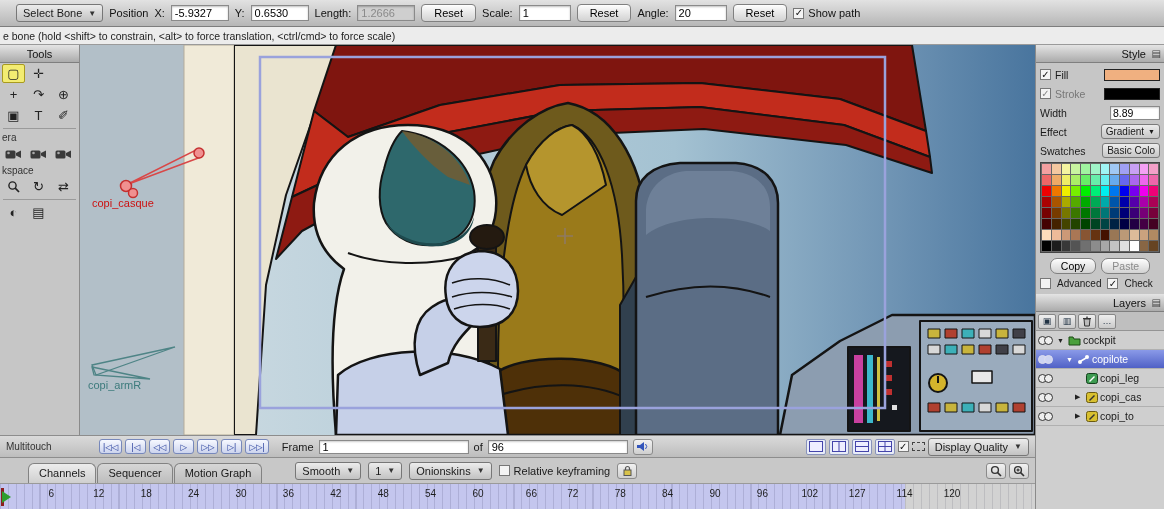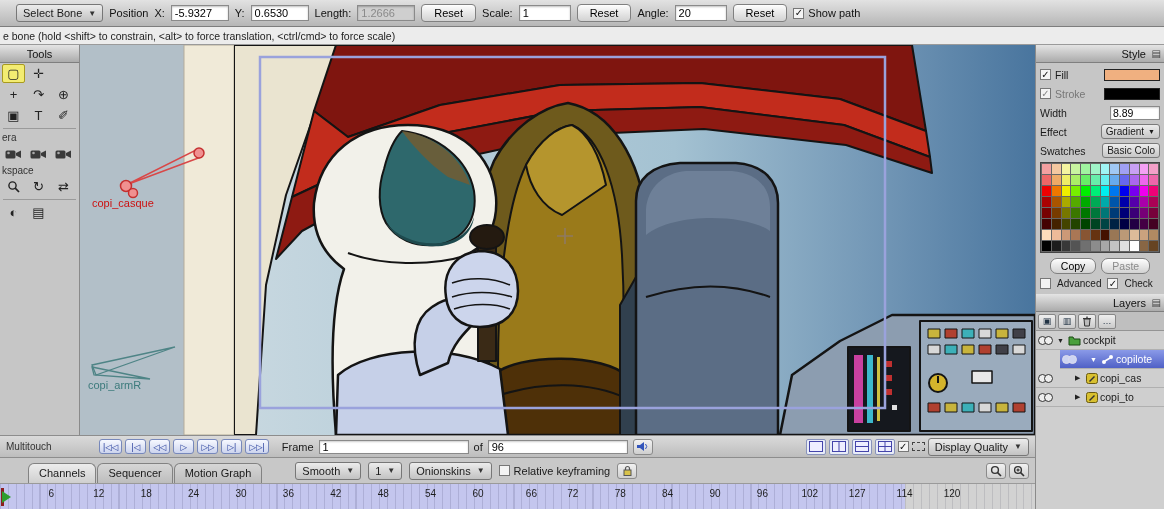--- a/index.html
+++ b/index.html
@@ -105,21 +105,21 @@
   .tb-btn.dim { color:#8a8a8a; }
   .checks-row { display:flex; gap:6px; font-size:10px; align-items:center; margin-bottom:3px; white-space:nowrap; overflow:hidden;}
 
   .layers-toolbar { height:19px; background:#bfbfbf; border-bottom:1px solid #949494; display:flex; gap:2px;
                     align-items:center; padding:0 2px;}
   .lt-btn { width:18px; height:15px; border:1px solid #878787; border-radius:2px; font-size:9px;
             background:linear-gradient(#efefef,#cacaca); display:inline-flex; align-items:center; justify-content:center; color:#234;}
   .layer-list { flex:1; background:#cfcfcf; overflow:hidden; }
   .layer-row { height:19px; display:flex; align-items:center; gap:2px; padding:0 2px; border-bottom:1px solid #b0b0b0;
                font-size:10.5px; background:#cfcfcf; cursor:default; white-space:nowrap;}
-  .layer-row.sel { background:linear-gradient(#8a9ae8,#5061c6); color:#fff;margin-left:24px; }
+  .layer-row.sel { background:linear-gradient(#8a9ae8,#5061c6); color:#fff; }
   .eyes { width:15px; height:8px; position:relative; flex:0 0 15px;}
   .eyes::before, .eyes::after { content:""; position:absolute; top:0; width:7px; height:7px; border:1px solid #333;
                                 border-radius:50%; background:#eee;}
   .eyes::before{ left:0; } .eyes::after{ left:6px; }
   .layer-row.sel .eyes::before, .layer-row.sel .eyes::after { border-color:#dde; background:#cdd4f2;}
   .tri { width:9px; font-size:7px; color:#222; flex:0 0 9px; }
   .layer-row.sel .tri { color:#fff; }
   .licon { display:inline-flex; align-items:center; }
   .lname { overflow:hidden; text-overflow:ellipsis; }
 </style>
@@ -640,37 +640,49 @@
                 <circle cx="3" cy="8" r="2" fill="#fff"></circle>
                 <circle cx="10" cy="3" r="2" fill="#fff"></circle>
                 <line x1="4" y1="7" x2="9" y2="4" stroke="#fff" stroke-width="1.5"></line>
               </svg>
             </span>
             <span class="lname">copilote</span>
           </div>
           <div class="layer-row">
             <span class="eyes"></span>
             <span class="indent" style="width: 18px; flex: 0 0 18px;"></span>
-            <span class="tri">▶</span>
+            <span class="tri"></span>
             <span class="licon">
               <svg width="12" height="11">
-                <rect x="0.5" y="0.5" width="11" height="10" rx="2" fill="#d8c030" stroke="#6a5a10"></rect>
-                <path d="M3,8 L8,3 L9,4 L4,9 Z" fill="#333"></path>
-              </svg>
-            </span>
-            <span class="lname">copi_cas</span>
+                <rect x="0.5" y="0.5" width="11" height="10" rx="2" fill="#3c9a50" stroke="#14401c"></rect>
+                <path d="M3,8 L8,3 L9,4 L4,9 Z" fill="#fff"></path>
+              </svg>
+            </span>
+            <span class="lname">copi_leg</span>
           </div>
           <div class="layer-row">
             <span class="eyes"></span>
             <span class="indent" style="width: 18px; flex: 0 0 18px;"></span>
             <span class="tri">▶</span>
             <span class="licon">
               <svg width="12" height="11">
                 <rect x="0.5" y="0.5" width="11" height="10" rx="2" fill="#d8c030" stroke="#6a5a10"></rect>
                 <path d="M3,8 L8,3 L9,4 L4,9 Z" fill="#333"></path>
               </svg>
             </span>
+            <span class="lname">copi_cas</span>
+          </div>
+          <div class="layer-row">
+            <span class="eyes"></span>
+            <span class="indent" style="width: 18px; flex: 0 0 18px;"></span>
+            <span class="tri">▶</span>
+            <span class="licon">
+              <svg width="12" height="11">
+                <rect x="0.5" y="0.5" width="11" height="10" rx="2" fill="#d8c030" stroke="#6a5a10"></rect>
+                <path d="M3,8 L8,3 L9,4 L4,9 Z" fill="#333"></path>
+              </svg>
+            </span>
             <span class="lname">copi_to</span>
           </div>
         </div>
     </div>
   </div>
 </div>
 
 </body></html>

